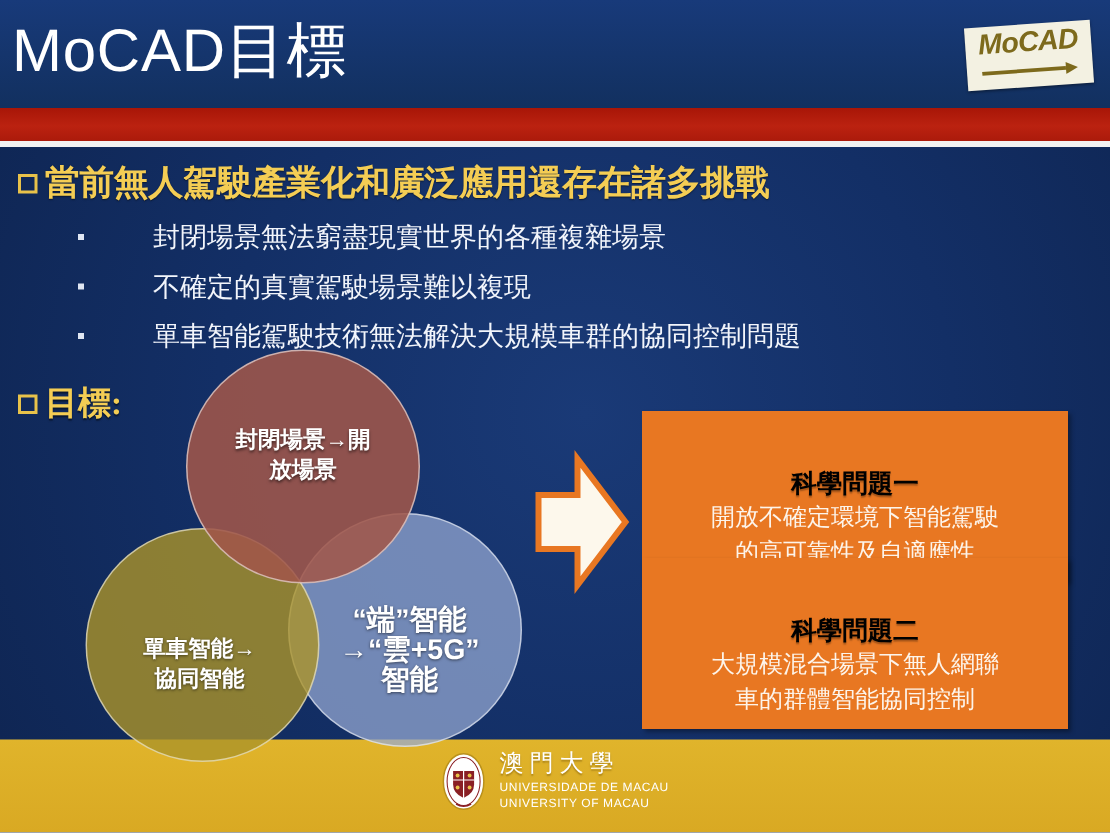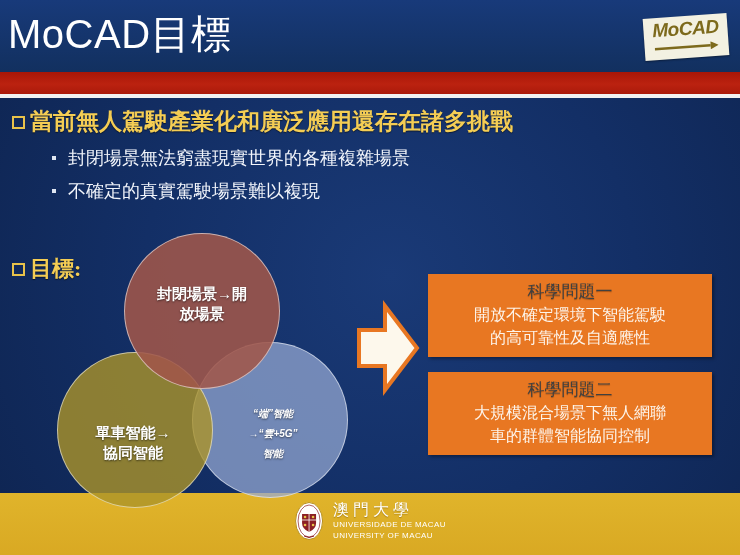--- a/index.html
+++ b/index.html
@@ -131,20 +131,21 @@
     position: absolute;
     left: 52px;
     top: 48px;
     width: 600px;
   }
   .bullet-item {
     display: flex;
     align-items: baseline;
     margin-bottom: 9px;
     white-space: nowrap;
+    gap: 34px;
   }
   .dot-bullet {
     display: inline-block;
     width: 4px;
     height: 4px;
     background: #dfe6f2;
     margin-right: 12px;
     position: relative;
     top: -4px;
     flex: none;
@@ -212,21 +213,21 @@
     font-weight: bold;
     font-size: 15px;
     line-height: 20px;
     color: #ffffff;
     text-shadow: 0 1px 2px rgba(0,0,0,.55);
     padding: 0 14px;
     white-space: pre-line;
   }
   .c-top .circle-label   { margin-top: -14px; }
   .c-left .circle-label  { margin-top: 26px; margin-left: -4px; }
-  .c-right .circle-label { margin-top: 28px; margin-left: 6px; font-size: 10px; font-style: italic; }
+  .c-right .circle-label { margin-top: 28px; margin-left: 6px; font-size: 19px; }
 
   
   .big-arrow {
     position: absolute;
     left: 355px;
     top: 300px;
     width: 66px;
     height: 96px;
     z-index: 5;
   }
@@ -239,25 +240,26 @@
     background: #e87722;
     box-sizing: border-box;
     padding: 6px 8px 8px 8px;
     text-align: center;
     box-shadow: 2px 2px 3px rgba(0,0,0,.35);
   }
   .obox-1 { top: 274px; }
   .obox-2 { top: 372px; }
   .obox-title {
     font-family: "Liberation Sans", "DejaVu Sans", sans-serif;
-    font-weight: normal;
+    font-weight: bold;
     font-size: 17px;
     line-height: 23px;
-    color: #404040;
+    color: #000000;
     text-shadow: 0 1px 1px rgba(0,0,0,.3);
+    margin-top: 31px;
   }
   .obox-body {
     font-family: "Liberation Sans", "DejaVu Sans", sans-serif;
     font-size: 16px;
     line-height: 23px;
     color: #fdf4ea;
     white-space: pre-line;
   }
 
   
@@ -330,20 +332,24 @@
     </div>
 
     <div class="bullet-list">
       <div class="bullet-item">
         <span class="dot-bullet"></span>
         <span class="bullet-text">封閉場景無法窮盡現實世界的各種複雜場景</span>
       </div>
       <div class="bullet-item">
         <span class="dot-bullet"></span>
         <span class="bullet-text">不確定的真實駕駛場景難以複現</span>
+      </div>
+      <div class="bullet-item">
+        <span class="dot-bullet"></span>
+        <span class="bullet-text">單車智能駕駛技術無法解決大規模車群的協同控制問題</span>
       </div>
     </div>
 
     <div class="goal-row">
       <span class="sq-bullet"></span>
       <span class="goal-text">目標:</span>
     </div>
 
     <div class="venn">
       <div class="circle c-right">

